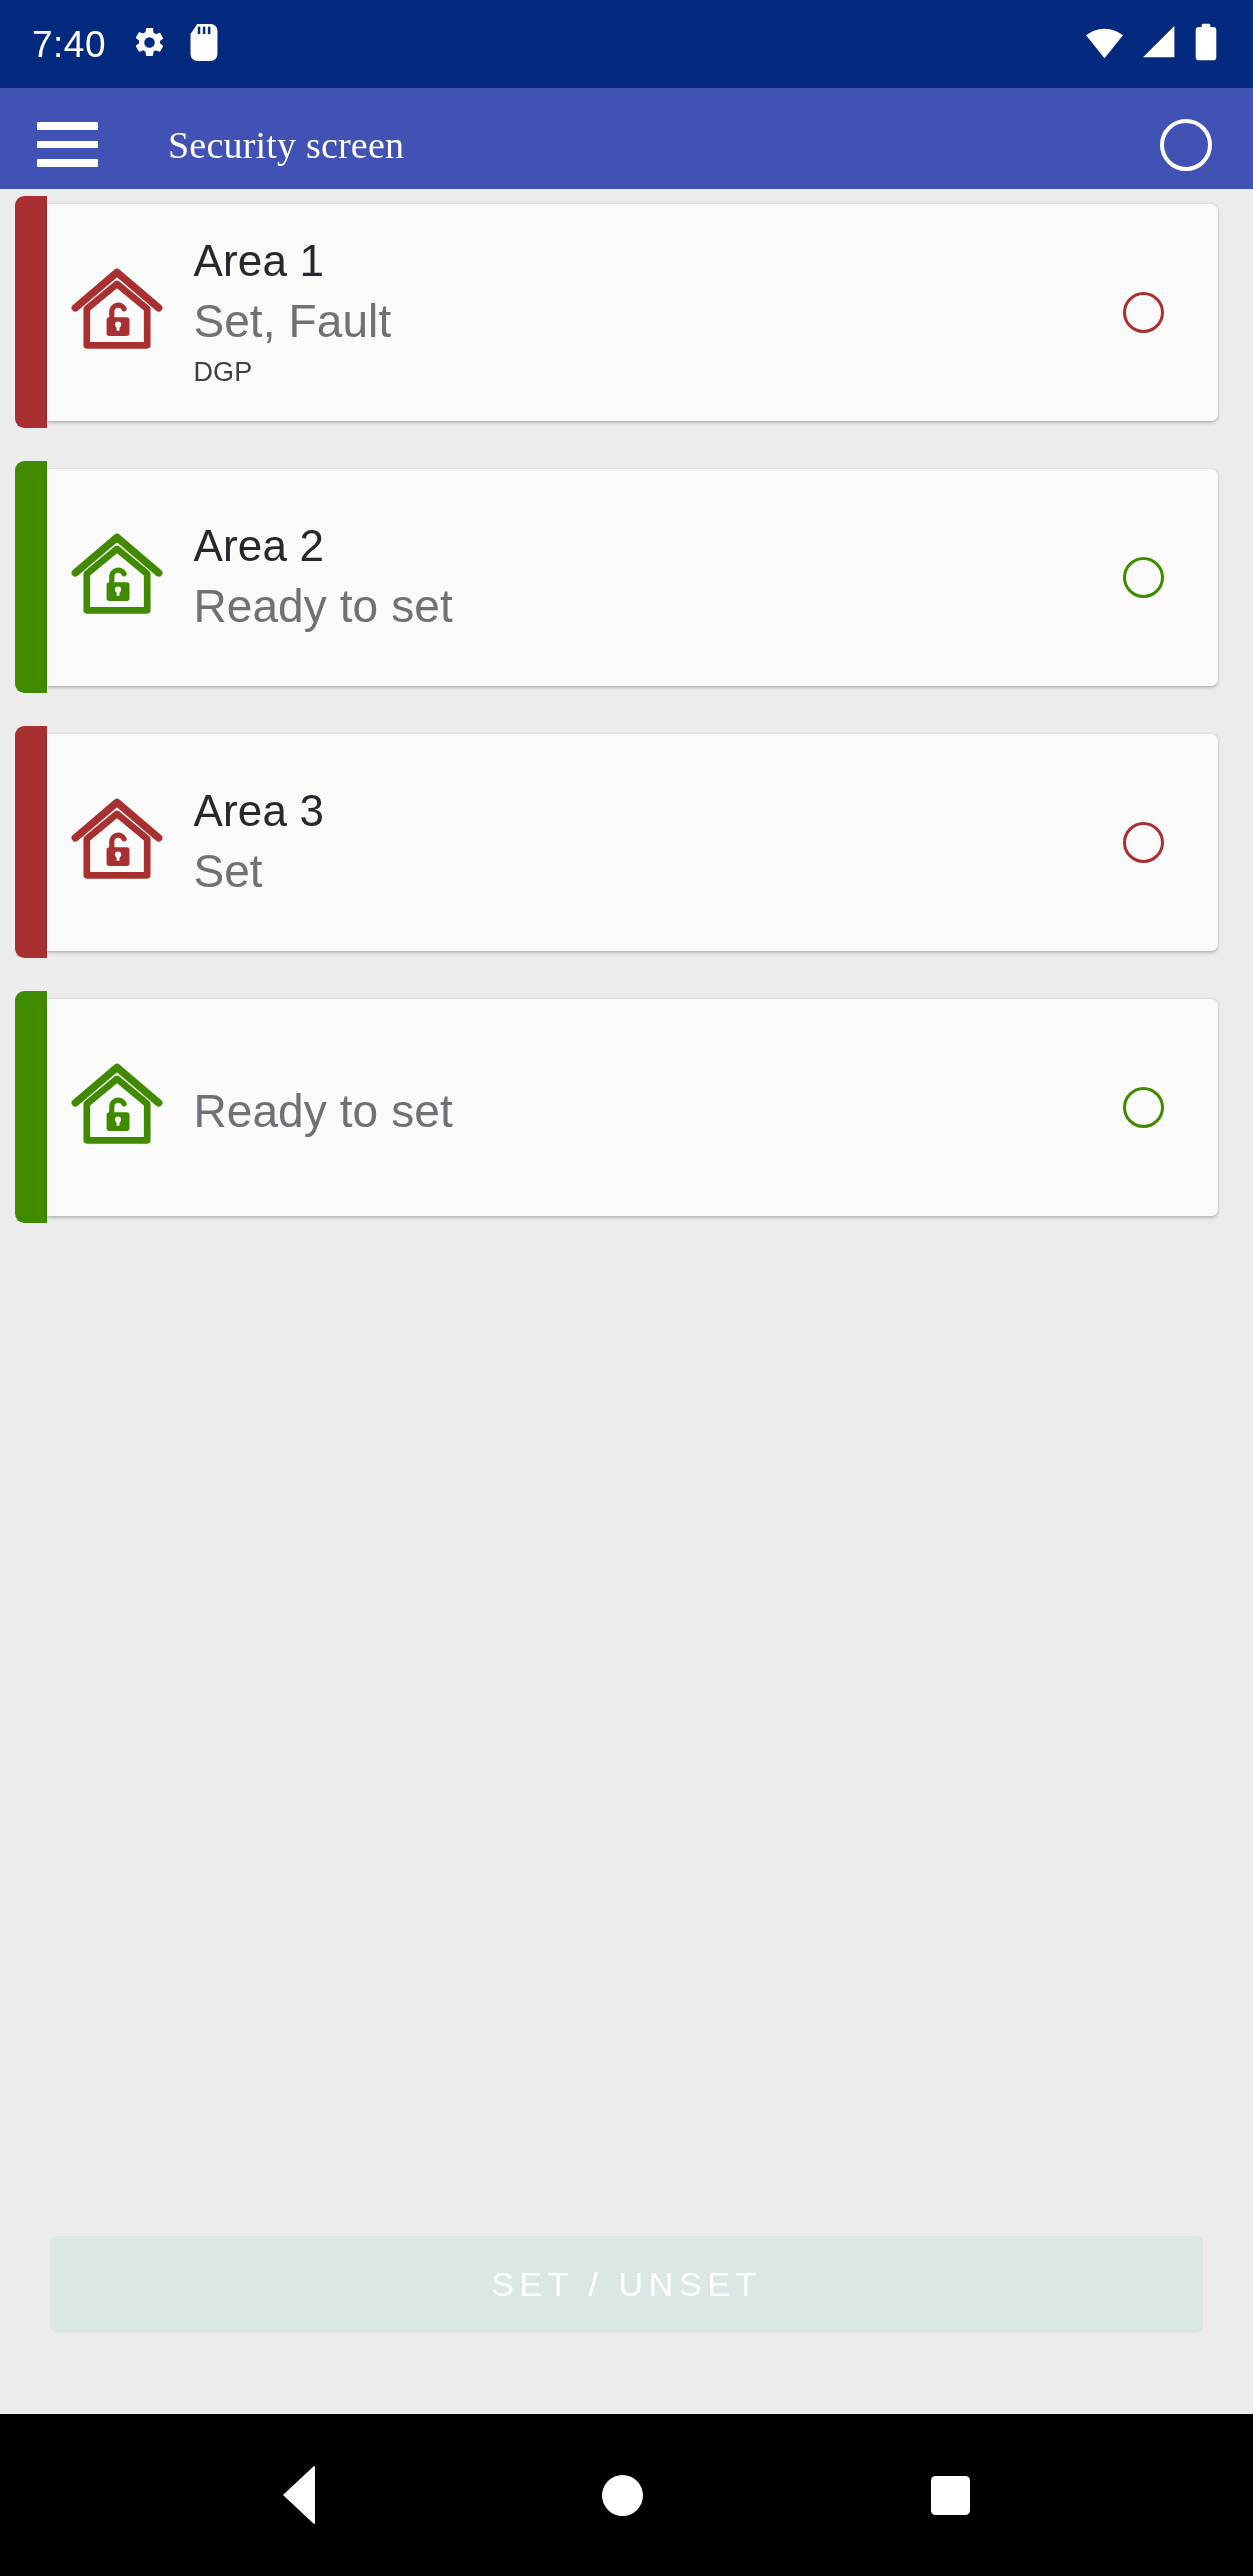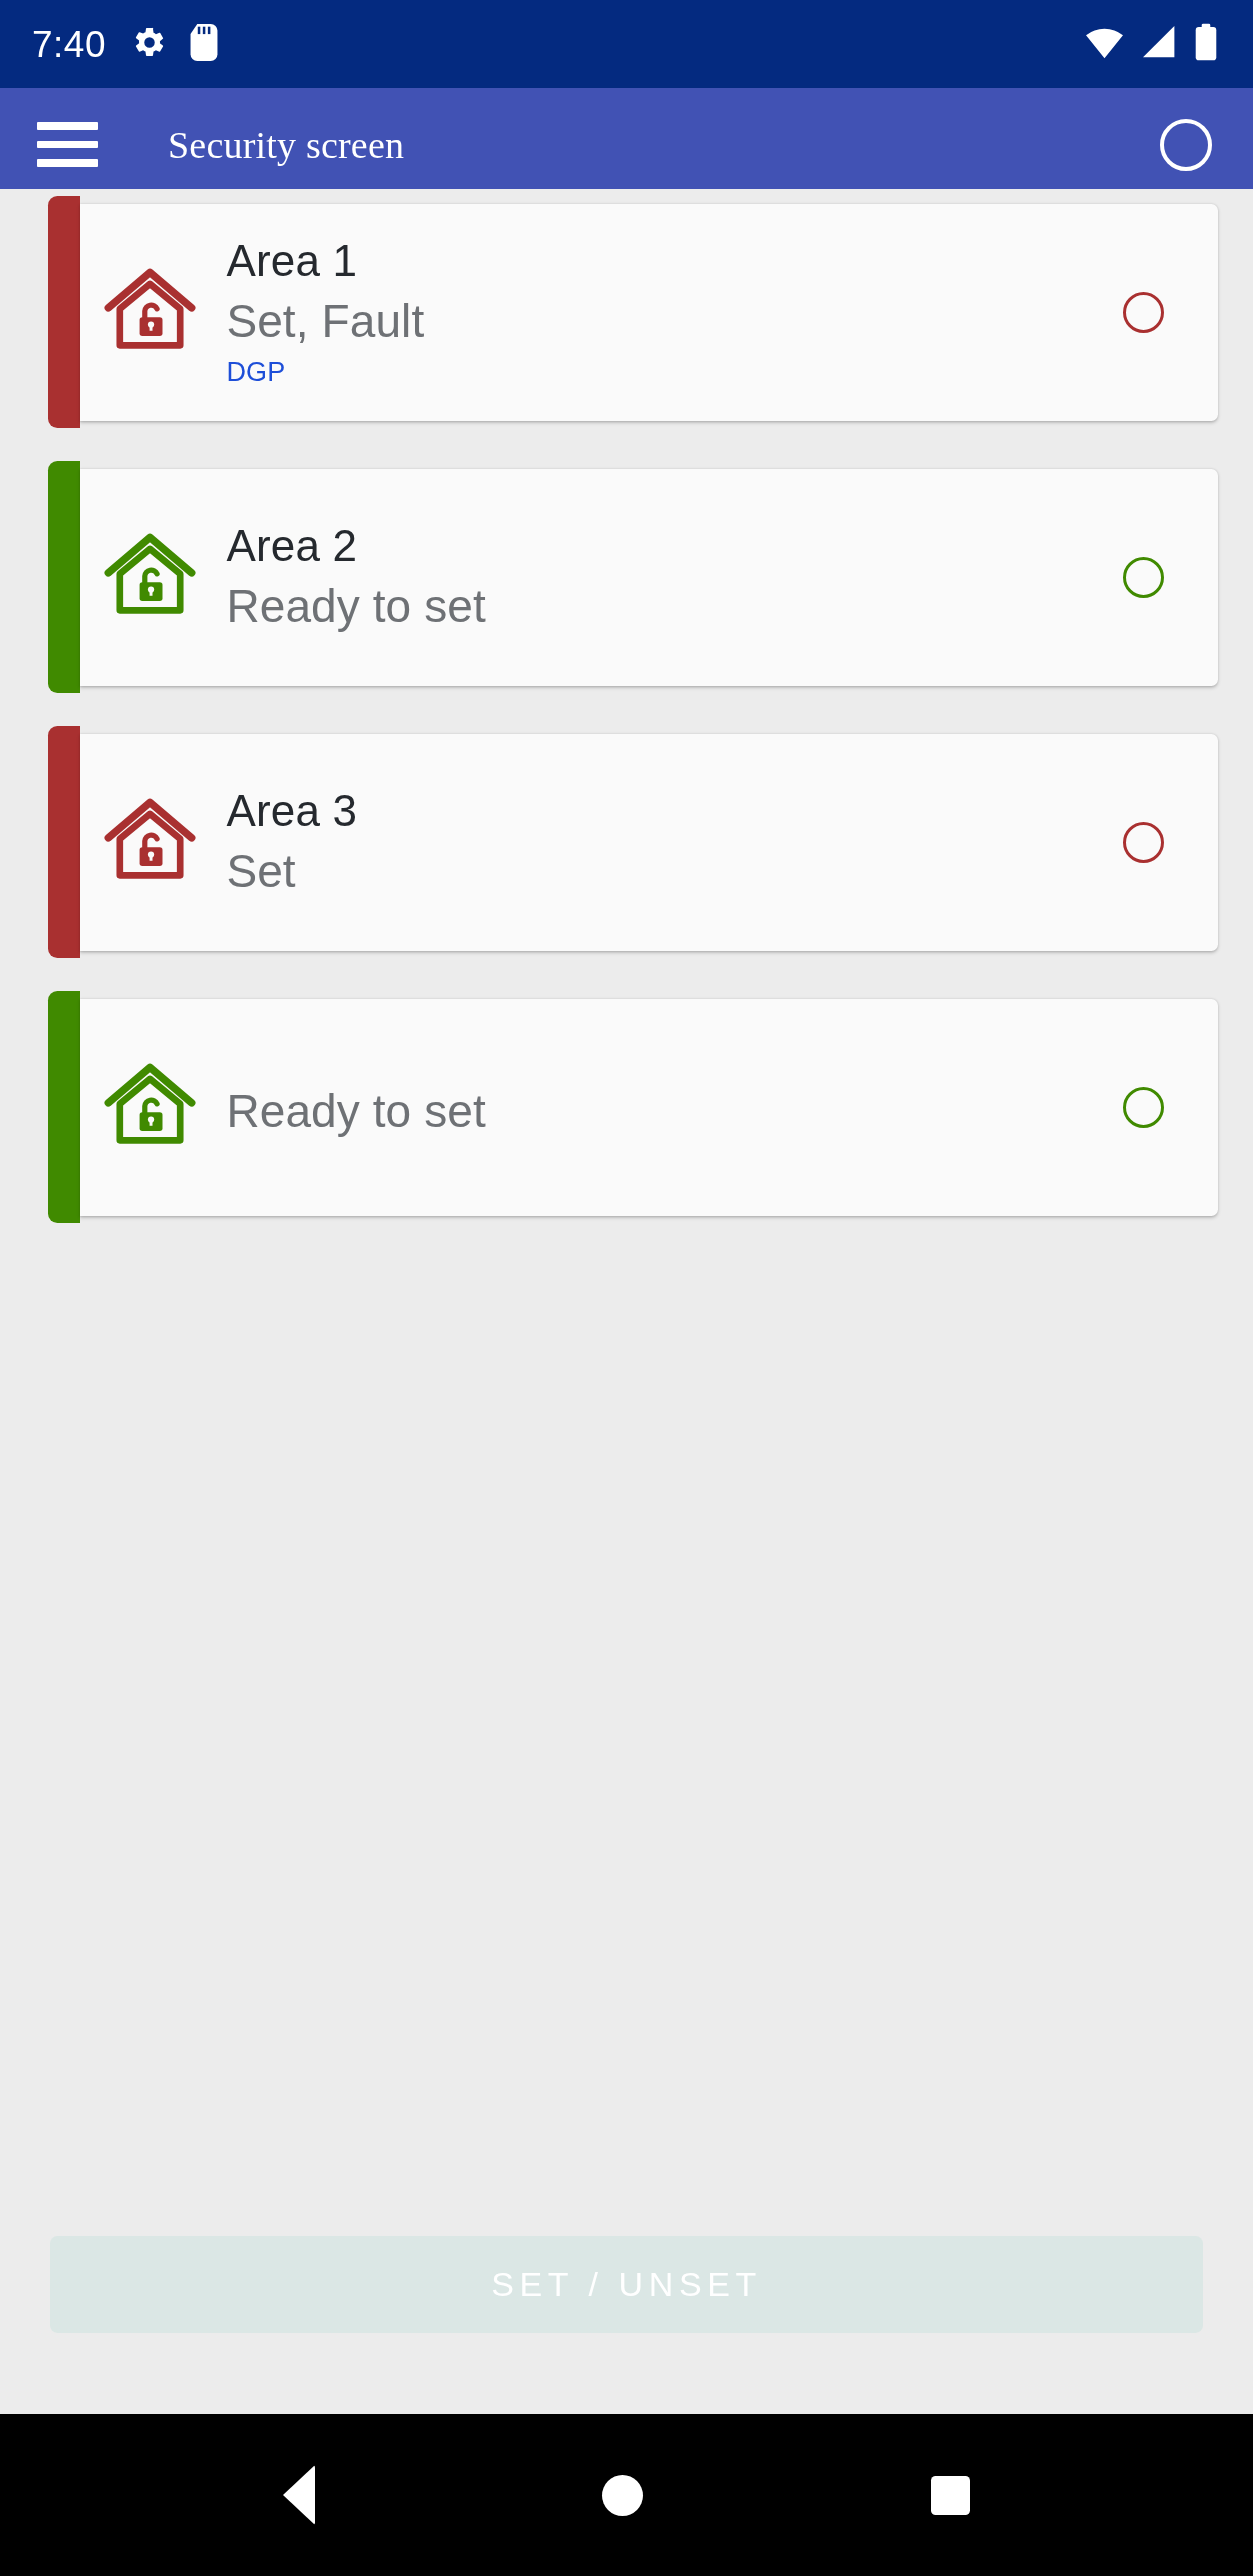--- a/index.html
+++ b/index.html
@@ -56,21 +56,21 @@
   
   .content{
     position:absolute;
     top:189px; left:0; right:0; bottom:272px;
     background:#ececec;
     padding-top:7.4px;
   }
 
   .card-wrap{
     position:relative;
-    margin:0 35px 0 48px;
+    margin:0 35px 0 15px;
     height:232px;
   }
   .card-wrap.gap{ margin-top:33px;padding-left:14px; }
 
   .stripe{
     position:absolute;
     left:0; top:0;
     width:32px; height:232px;
     border-radius:9.3px 0 0 9.3px;
   }
@@ -96,21 +96,21 @@
   }
   .card-title{
     font-size:44px; color:#25292e; line-height:1.12;
     letter-spacing:0.2px;
   }
   .card-status{
     font-size:46px; color:#6e7175; line-height:1.2;
     margin-top:8.4px; letter-spacing:0.1px;
   }
   .card-extra{
-    font-size:27px; color:#1d4ed8; line-height:1.2;
+    font-size:27px; color:#404040; line-height:1.2;
     margin-top:7.4px; letter-spacing:0.2px;
   }
   .card-indicator{
     flex:0 0 auto;
     width:41px; height:41px; border-radius:50%;
     border:3.7px solid #a93030;
     box-sizing:border-box;
     margin-right:22px;
   }
 

